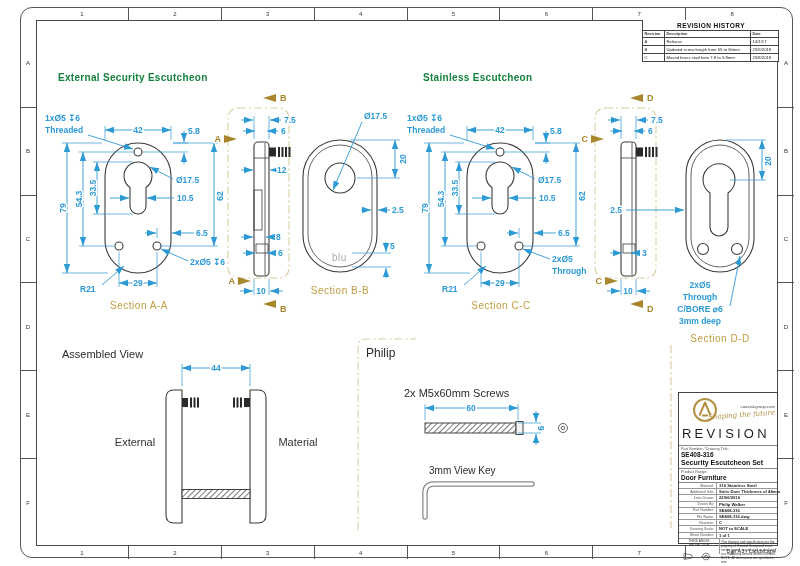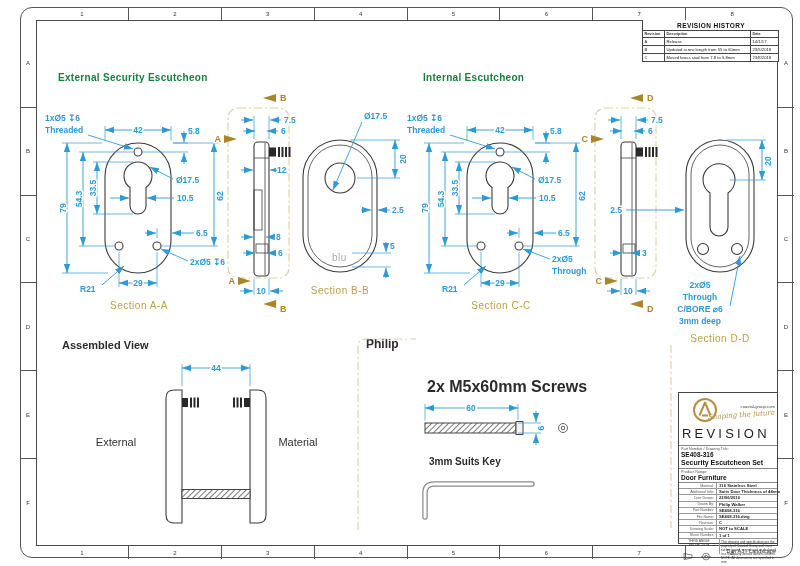--- a/index.html
+++ b/index.html
@@ -12,21 +12,21 @@
   .band-top{left:36px;top:7px;width:742px;height:13px;}
   .band-bottom{left:36px;top:546px;width:742px;height:13px;}
   .band-left{left:20px;top:20px;width:16px;height:526px;flex-direction:column;}
   .band-right{left:778px;top:20px;width:16px;height:526px;flex-direction:column;}
   .band-top .zc,.band-bottom .zc{flex:1;display:flex;align-items:center;justify-content:center;border-right:1px solid #555;}
   .band-top .zc:last-child,.band-bottom .zc:last-child{border-right:none;}
   .band-left .zc,.band-right .zc{flex:1;display:flex;align-items:center;justify-content:center;border-bottom:1px solid #555;}
   .band-left .zc:last-child,.band-right .zc:last-child{border-bottom:none;}
   
   .h-main{font-size:10px;font-weight:bold;color:#15803d;letter-spacing:.3px;}
-  .h-sub{font-weight:bold;color:#2b2b2b;}
+  .h-sub{font-weight:normal;color:#2b2b2b;margin-top:9px;}
   
   .rev{left:642px;top:20px;width:136px;border-left:.5px solid #444;border-bottom:.5px solid #444;background:#fff;}
   .rev .t{font-size:6.5px;font-weight:bold;text-align:center;border-bottom:.5px solid #444;padding:1.5px 0;letter-spacing:.4px;color:#111;}
   .rev .row{display:grid;grid-template-columns:22px 86px 28px;border-bottom:.5px solid #444;}
   .rev .row:last-child{border-bottom:none;}
   .rev .c{font-size:4.2px;color:#222;padding:1px 1.5px;border-right:.5px solid #444;overflow:hidden;white-space:nowrap;}
   .rev .hd{font-weight:bold;font-size:3.8px;color:#333;}
   
   .tb{left:678px;top:392px;width:100px;height:152px;border:1px solid #444;background:#fff;box-sizing:border-box;}
   .tb .logo{position:relative;height:52px;border-bottom:.5px solid #888;}
@@ -125,26 +125,26 @@
       <div class="c">23/5/2018</div>
     </div>
     <div class="row">
       <div class="c">C</div>
       <div class="c">Moved brass stud from 7.8 to 5.8mm</div>
       <div class="c">23/8/2018</div>
     </div>
   </div>
 
   <div class="abs h-main" style="left:58px;top:72px;">External Security Escutcheon</div>
-  <div class="abs h-main" style="left:423px;top:72px;">Internal Escutcheon</div>
+  <div class="abs h-main" style="left:423px;top:72px;">Stainless Escutcheon</div>
   <div class="abs h-sub" style="left:62px;top:339px;font-size:11px;">Assembled View</div>
   <div class="abs h-sub" style="left:366px;top:337px;font-size:12px;">Philip</div>
-  <div class="abs h-sub" style="left:427px;top:378px;font-size:16px;">2x M5x60mm Screws</div>
-  <div class="abs h-sub" style="left:429px;top:456px;font-size:10px;">3mm Suits Key</div>
-  <div class="abs lbl-plain" style="left:80px;top:436px;width:72px;">External</div>
+  <div class="abs h-sub" style="left:404px;top:378px;font-size:11px;">2x M5x60mm Screws</div>
+  <div class="abs h-sub" style="left:429px;top:456px;font-size:10px;">3mm View Key</div>
+  <div class="abs lbl-plain" style="left:99px;top:436px;width:72px;">External</div>
   <div class="abs lbl-plain" style="left:262px;top:436px;width:72px;">Material</div>
 
   <svg class="abs" style="left:0;top:0;" width="800" height="566" viewBox="0 0 800 566">
     <defs>
       <marker id="me" viewBox="0 0 9 8" refX="9" refY="4" markerWidth="9" markerHeight="8" markerUnits="userSpaceOnUse" orient="auto">
         <path d="M0,0.8 L9,4 L0,7.2 Z" fill="#2E9AD4"></path>
       </marker>
       <marker id="ms" viewBox="0 0 9 8" refX="0" refY="4" markerWidth="9" markerHeight="8" markerUnits="userSpaceOnUse" orient="auto">
         <path d="M9,0.8 L0,4 L9,7.2 Z" fill="#2E9AD4"></path>
       </marker>

